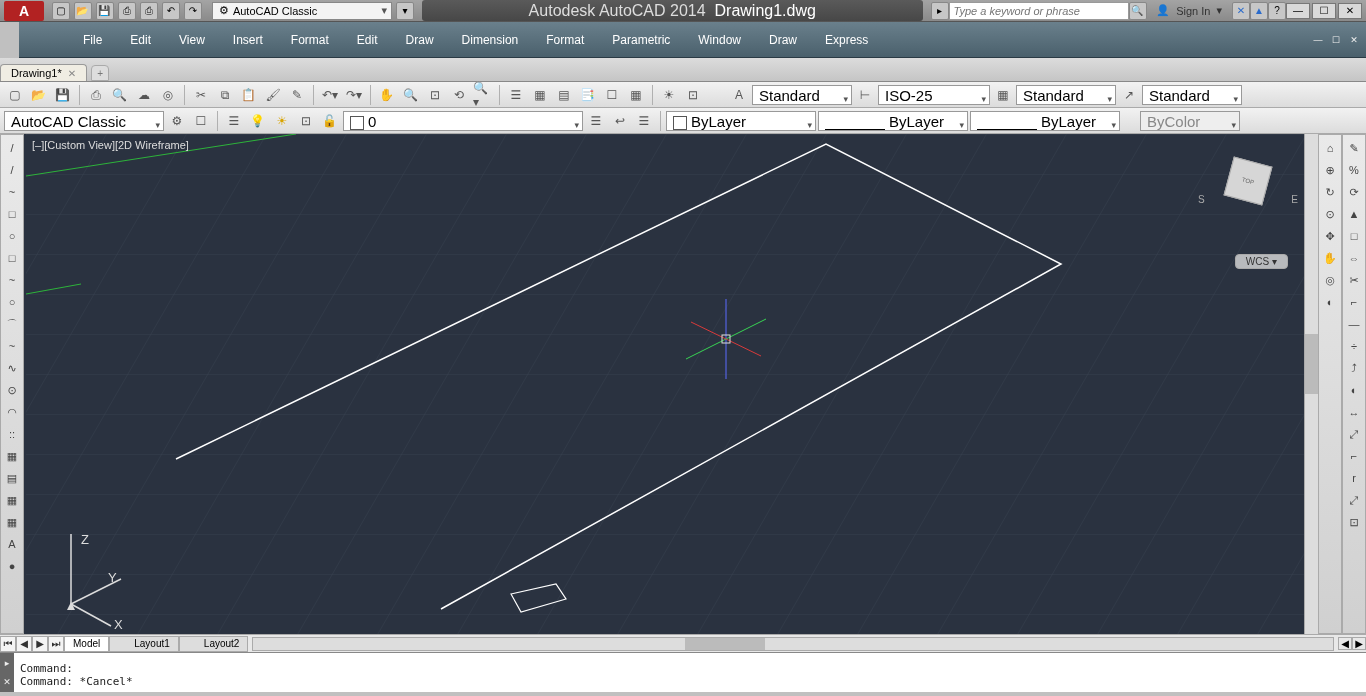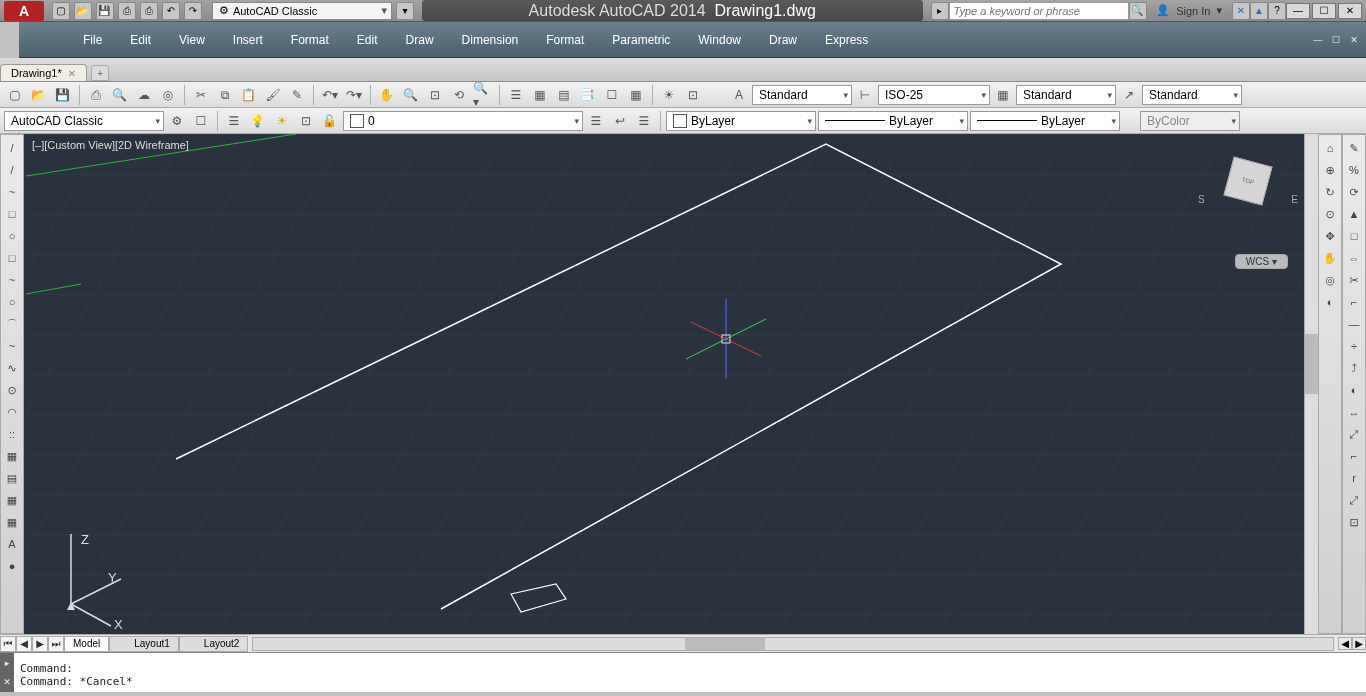--- a/index.html
+++ b/index.html
@@ -26,21 +26,21 @@
 .menubar .wr .wb { width:16px; height:14px; color:#eee; font-size:9px; display:flex; align-items:center; justify-content:center; }
 
 .tabbar { height:24px; background: linear-gradient(#dcdcdc,#c5c5c5); display:flex; align-items:flex-end; border-bottom:1px solid #888; }
 .doc-tab { background:#f0ede3; border:1px solid #999; border-bottom:none; border-radius:4px 4px 0 0; padding:2px 10px; font-size:11px; display:flex; align-items:center; gap:6px; }
 .doc-tab .x { color:#888; font-size:10px; }
 .newtab { width:18px; height:16px; border:1px solid #aaa; margin-left:4px; border-radius:4px 4px 0 0; background:#ddd; display:flex; align-items:center; justify-content:center; font-size:10px; color:#777;}
 
 .ribbon1, .ribbon2 { height:26px; background: linear-gradient(#f2f2f2,#dcdcdc); display:flex; align-items:center; padding:0 4px; border-bottom:1px solid #aaa; gap:2px; }
 .rib-btn { width:22px; height:22px; border:1px solid transparent; display:flex; align-items:center; justify-content:center; font-size:12px; color:#555; }
 .sep { width:1px; height:20px; background:#b0b0b0; margin:0 3px; }
-.dd { height:20px; background:#fff; border:1px solid #999; padding:0 18px 0 6px; font-size:12px; display:flex; align-items:center; position:relative; }
+.dd { height:20px; background:#fff; border:1px solid #999; padding:0 18px 0 6px; font-size:15px; display:flex; align-items:flex-end; position:relative; }
 .dd::after { content:"▾"; position:absolute; right:3px; color:#555; font-size:9px; }
 .dd.layer { width:240px; }
 .dd.color { width:150px; }
 .dd.std { width:100px; }
 
 .workarea { position:relative; height:500px; display:flex; }
 .tool-col { width:24px; background:linear-gradient(#eaeaea,#d0d0d0); border:1px solid #aaa; display:flex; flex-direction:column; align-items:center; gap:2px; padding:3px 0; }
 .tool-col .tb { width:20px; height:20px; display:flex; align-items:center; justify-content:center; font-size:11px; color:#444; border:1px solid transparent; }
 
 .canvas { flex:1; background:#2a3240; position:relative; overflow:hidden; }

